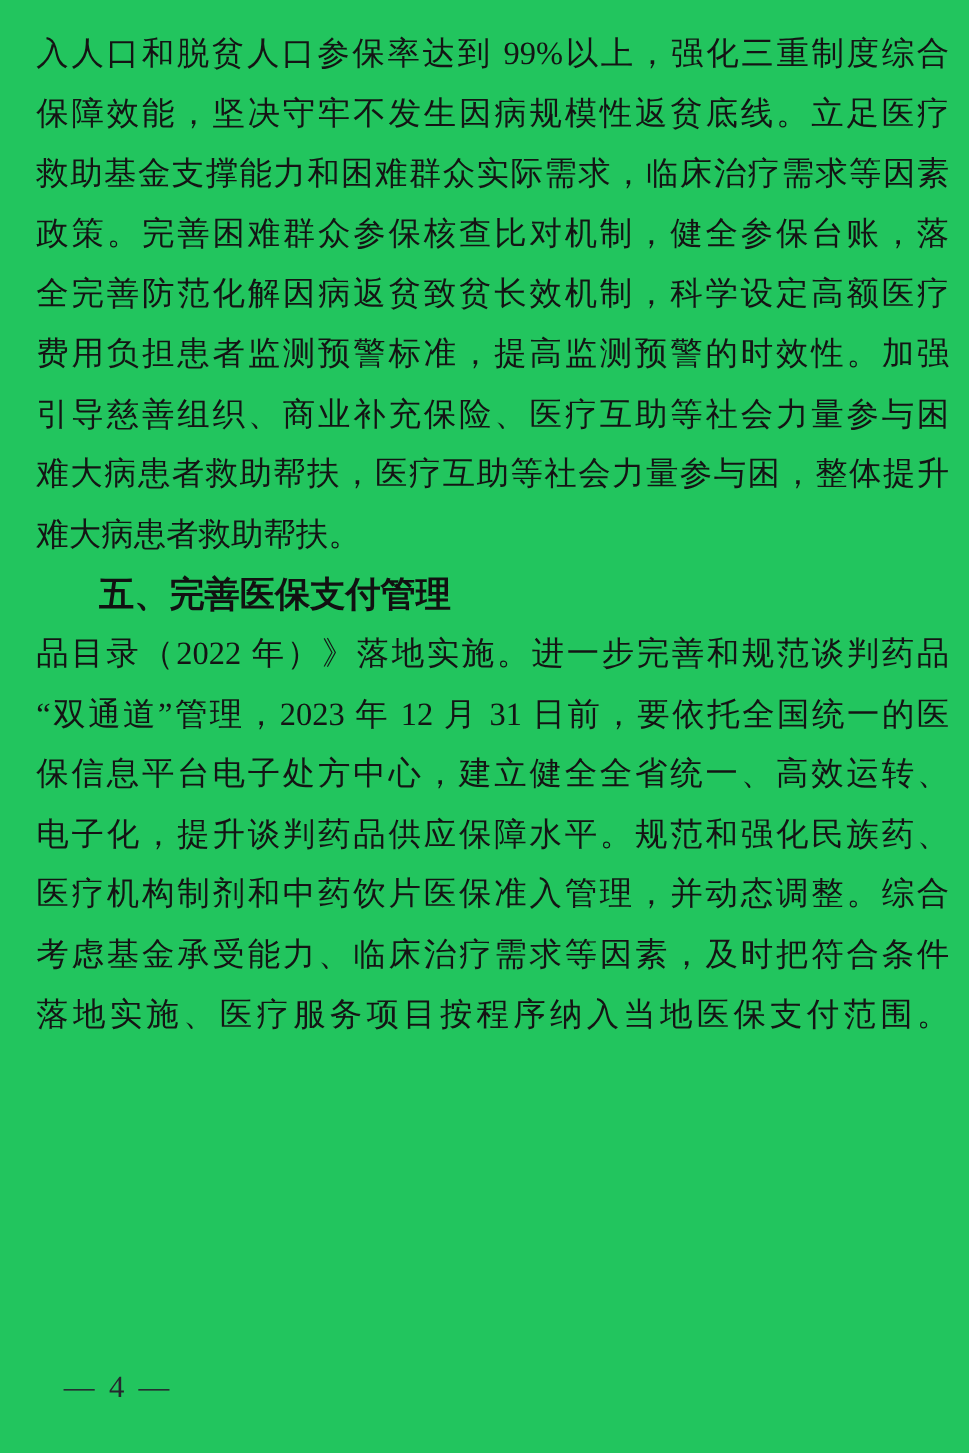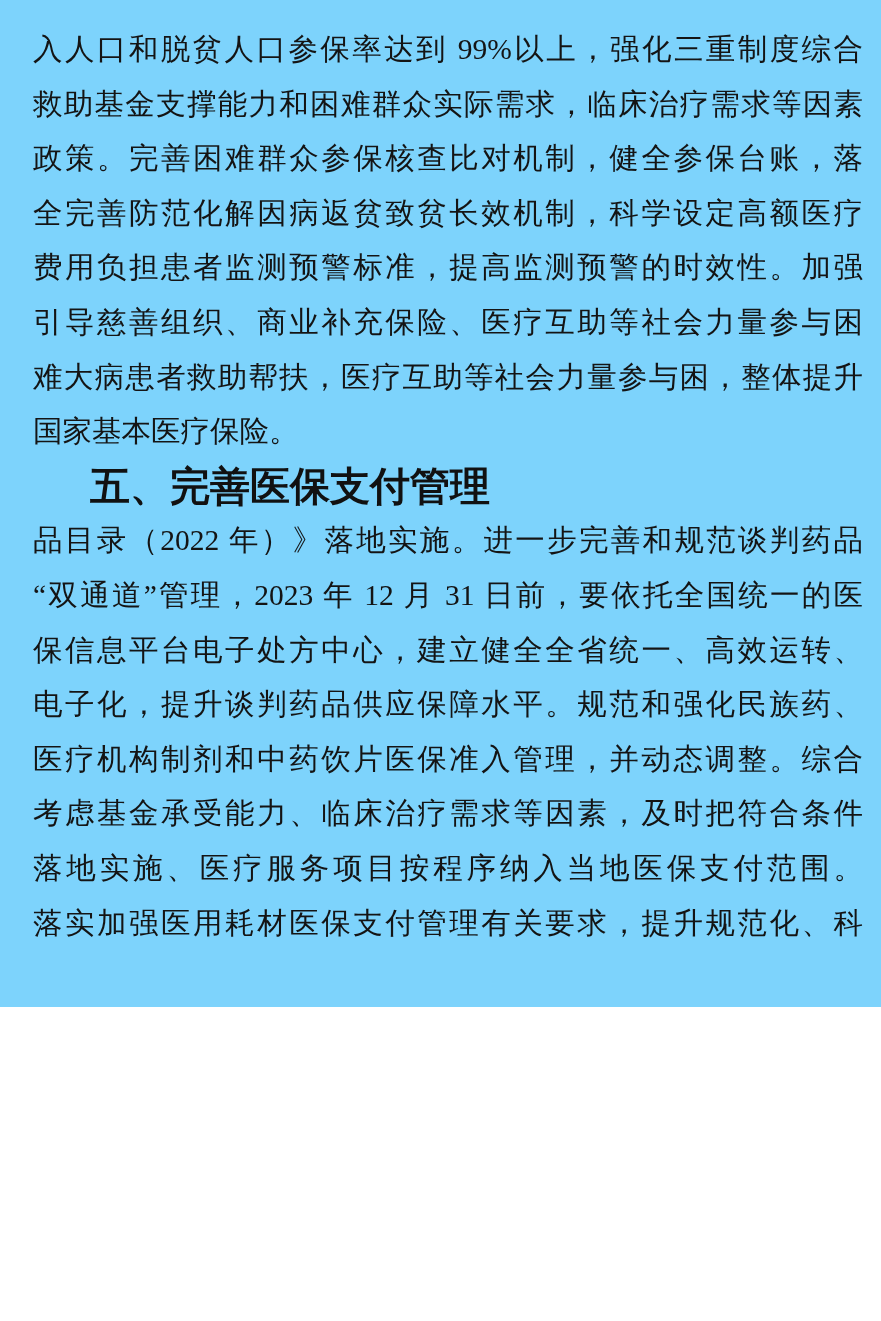--- a/index.html
+++ b/index.html
@@ -3,22 +3,22 @@
 <meta charset="utf-8">
 <style>
   html, body {
     margin: 0;
     padding: 0;
     background: #ffffff;
   }
   .page {
     position: relative;
     width: 881px;
-    height: 1007px;
-    background: #7dd3fc;
+    height: 1321px;
+    background: #22c55e;
     overflow: hidden;
     font-family: "Liberation Serif", serif;
     color: #141414;
   }
   .text-block {
     position: absolute;
     left: 33px;
     top: 22px;
     width: 830px;
   }
@@ -34,21 +34,21 @@
   .line.short {
     text-align: left;
     text-align-last: left;
   }
   .line.indent {
     text-indent: 59px;
   }
   .heading {
     font-family: "Liberation Sans", sans-serif;
     font-weight: 700;
-    font-size: 40px;
+    font-size: 32px;
     height: 54.6px;
     line-height: 54.6px;
     padding-left: 57px;
     text-align: left;
     text-align-last: left;
     color: #111111;
   }
   .footer {
     position: absolute;
     left: 58px;
@@ -67,37 +67,37 @@
     letter-spacing: 0;
   }
 </style>
 </head>
 <body>
 
 <div class="page">
   <div class="text-block">
 
     <div class="line">入人口和脱贫人口参保率达到 99%以上，强化三重制度综合</div>
+    <div class="line">保障效能，坚决守牢不发生因病规模性返贫底线。立足医疗</div>
     <div class="line">救助基金支撑能力和困难群众实际需求，临床治疗需求等因素</div>
     <div class="line">政策。完善困难群众参保核查比对机制，健全参保台账，落</div>
     <div class="line">全完善防范化解因病返贫致贫长效机制，科学设定高额医疗</div>
     <div class="line">费用负担患者监测预警标准，提高监测预警的时效性。加强</div>
     <div class="line">引导慈善组织、商业补充保险、医疗互助等社会力量参与困</div>
     <div class="line">难大病患者救助帮扶，医疗互助等社会力量参与困，整体提升</div>
-    <div class="line short">国家基本医疗保险。</div>
+    <div class="line short">难大病患者救助帮扶。</div>
 
     <div class="heading">五、完善医保支付管理</div>
 
     <div class="line">品目录（2022 年）》落地实施。进一步完善和规范谈判药品</div>
     <div class="line">“双通道”管理，2023 年 12 月 31 日前，要依托全国统一的医</div>
     <div class="line">保信息平台电子处方中心，建立健全全省统一、高效运转、</div>
     <div class="line">电子化，提升谈判药品供应保障水平。规范和强化民族药、</div>
     <div class="line">医疗机构制剂和中药饮片医保准入管理，并动态调整。综合</div>
     <div class="line">考虑基金承受能力、临床治疗需求等因素，及时把符合条件</div>
     <div class="line">落地实施、医疗服务项目按程序纳入当地医保支付范围。</div>
-    <div class="line">落实加强医用耗材医保支付管理有关要求，提升规范化、科</div>
 
   </div>
 
   <div class="footer">
     <span class="dash">—</span><span class="pgnum">4</span><span class="dash">—</span>
   </div>
 </div>
 
 </body></html>

